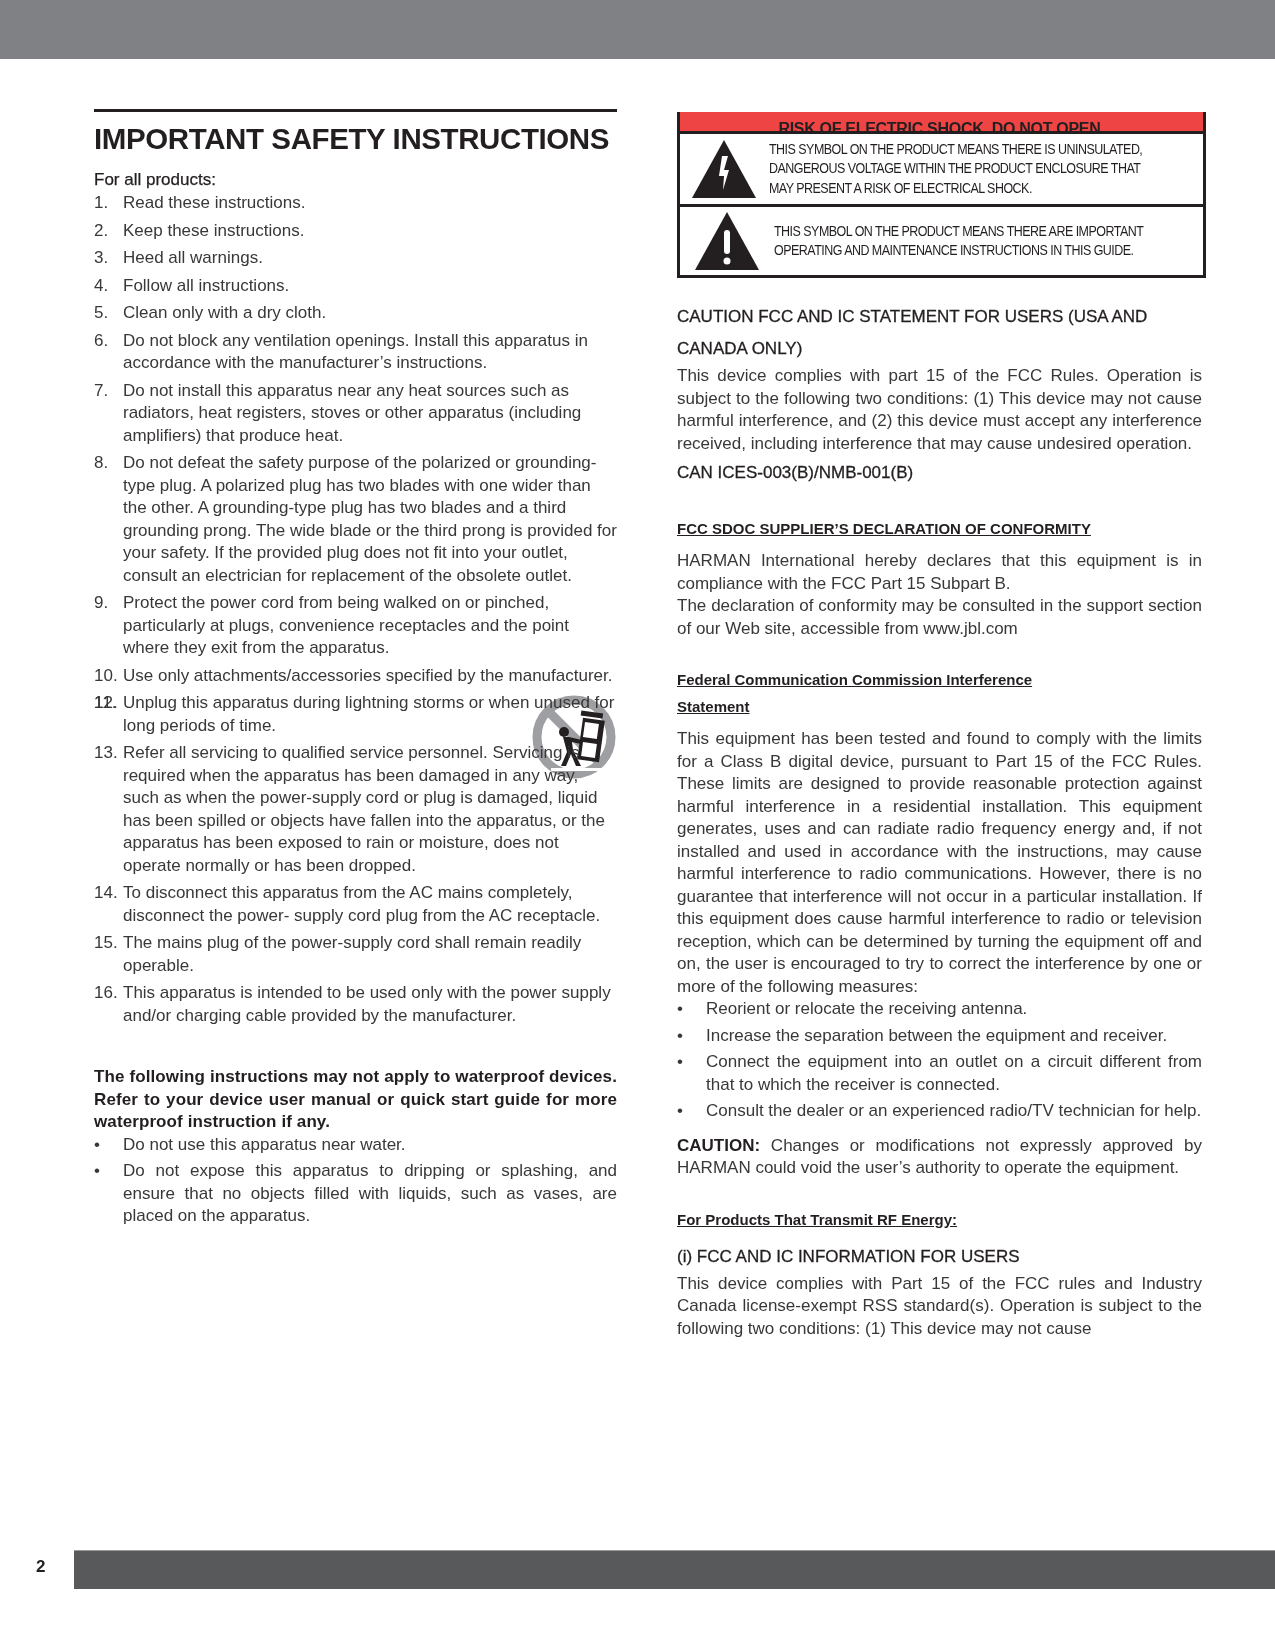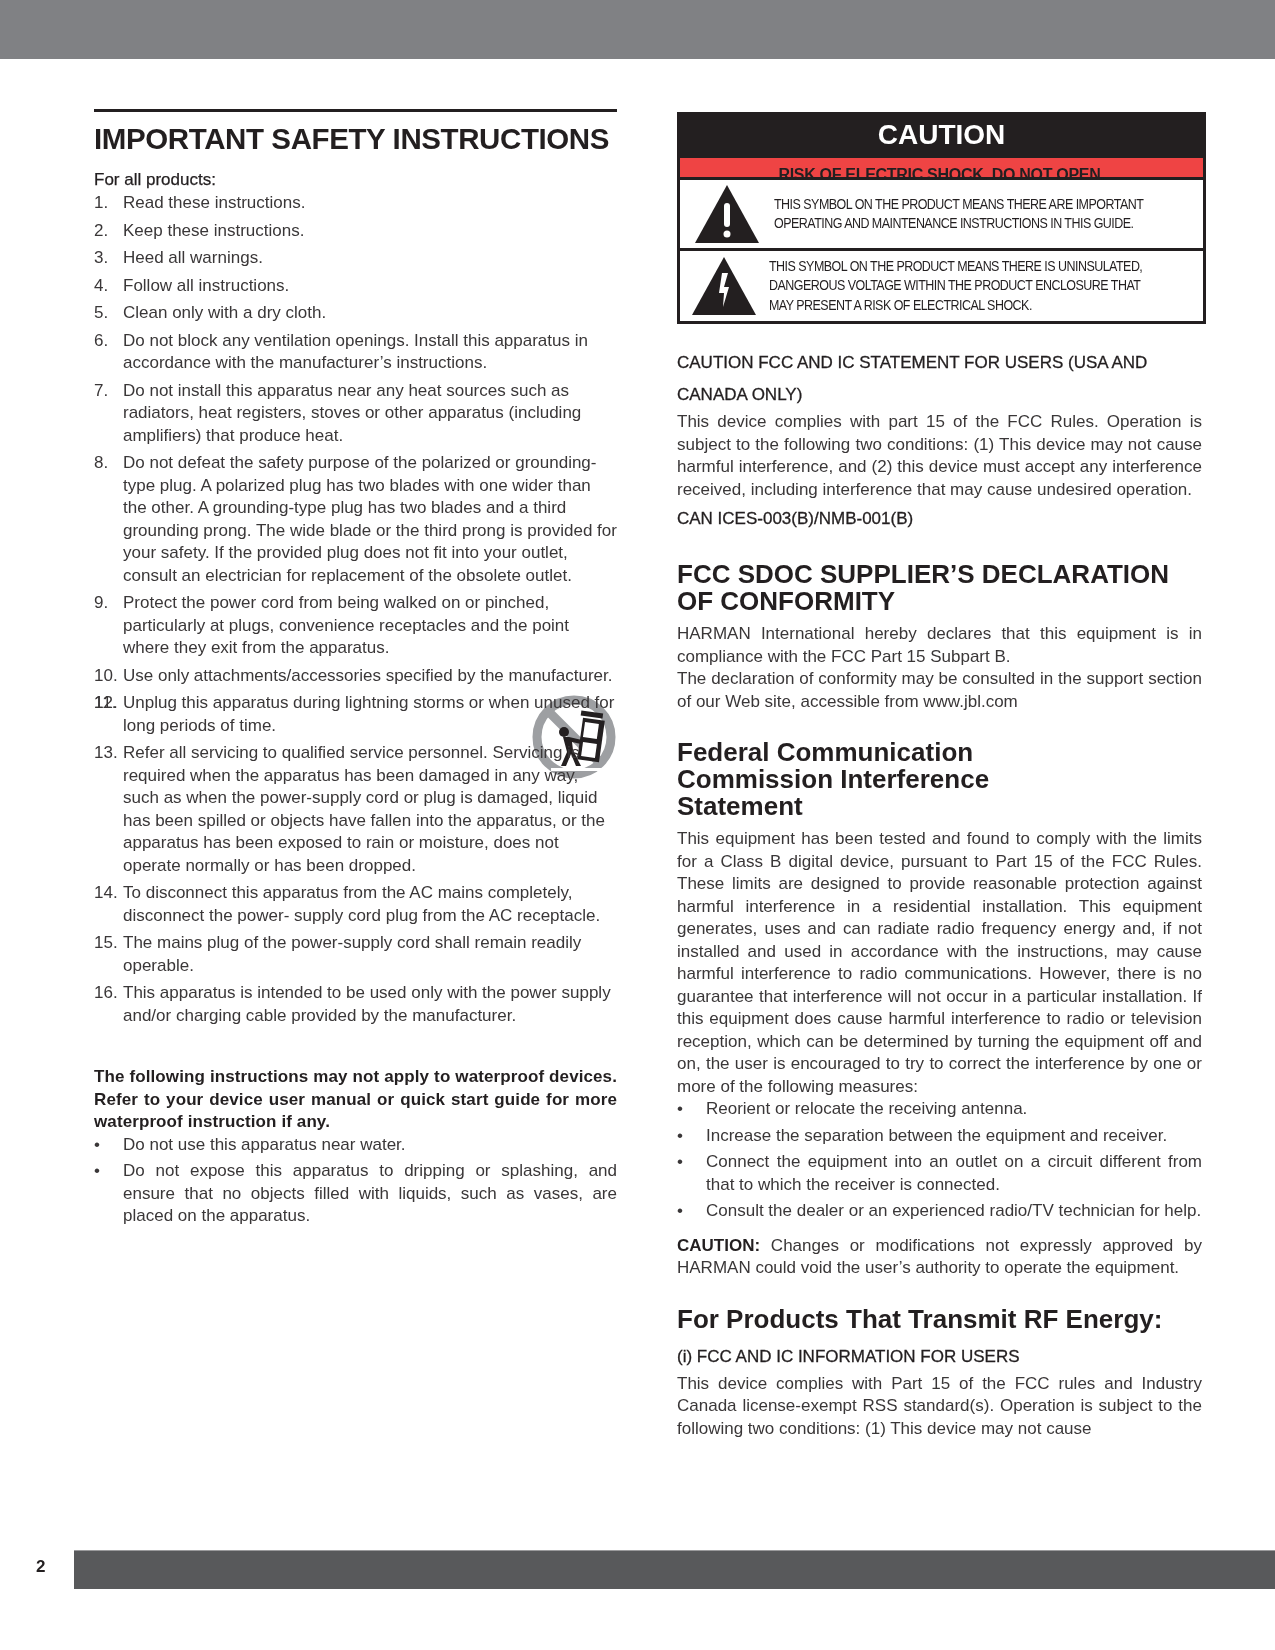--- a/index.html
+++ b/index.html
@@ -35,21 +35,21 @@
 
   
   .caution-box { width: 523px; border: 3px solid #231f20; border-top: none; background: #231f20; }
   .caution-head { height: 46px; background: #231f20; color: #fff; font-family: "Liberation Sans", sans-serif; font-weight: bold; font-size: 28px; text-align: center; line-height: 46px; }
   .caution-sub { background: #ef4444; height: 19px; line-height: 33px; text-align: center; font-size: 16px; font-weight: bold; color: #231f20; margin-bottom: 3px; letter-spacing: -0.3px; }
   .caution-row { background: #fff; display: flex; align-items: center; margin-bottom: 3px; }
   .caution-row:last-child { margin-bottom: 0; }
   .caution-icon { width: 120px; display: flex; justify-content: center; align-items: center; }
   .caution-text { flex: 1; font-size: 14.5px; line-height: 19.5px; color: #231f20; letter-spacing: -0.6px; transform: scaleX(0.86); transform-origin: left center; white-space: nowrap; padding: 6px 0; }
 
-  .sec-head { font-size: 26px; font-weight: bold; line-height: 27px; color: #231f20; margin: 0 0 8px 0; }
+  .sec-head { font-size: 15px; font-weight: bold; line-height: 27px; color: #231f20; margin: 0 0 8px 0; text-decoration: underline; }
   .sub-upper { font-size: 17px; line-height: 32px; color: #231f20; -webkit-text-stroke: 0.3px #231f20; margin: 0; }
 </style>
 </head>
 <body>
 
 <div class="top-band"></div>
 
 <div class="col-left">
   <div class="title-rule"></div>
   <h1 class="main-title">IMPORTANT SAFETY INSTRUCTIONS</h1>
@@ -90,46 +90,45 @@
   <div style="height:34px"></div>
   <p class="bold-para">The following instructions may not apply to waterproof devices. Refer to your device user manual or quick start guide for more waterproof instruction if any.</p>
   <ul class="bul">
     <li><span class="dot">•</span><span>Do not use this apparatus near water.</span></li>
     <li><span class="dot">•</span><span>Do not expose this apparatus to dripping or splashing, and ensure that no objects filled with liquids, such as vases, are placed on the apparatus.</span></li>
   </ul>
 </div>
 
 <div class="col-right">
   <div class="caution-box">
-    <div class="caution-head">CAUTION</div>
     <div class="caution-sub">RISK OF ELECTRIC SHOCK. DO NOT OPEN.</div>
+    <div class="caution-row" style="height:70px;">
+      <div class="caution-icon">
+        <svg width="68" height="62" viewBox="0 0 68 62">
+          <polygon points="34,2 66,60 2,60" fill="#231f20"></polygon>
+          <polygon points="32,18 38,18 34,32 39,32 33,52 34,38 29,38" fill="#fff"></polygon>
+        </svg>
+      </div>
+      <div class="caution-text">
+        <div>THIS SYMBOL ON THE PRODUCT MEANS THERE IS UNINSULATED,</div>
+        <div>DANGEROUS VOLTAGE WITHIN THE PRODUCT ENCLOSURE THAT</div>
+        <div>MAY PRESENT A RISK OF ELECTRICAL SHOCK.</div>
+      </div>
+    </div>
     <div class="caution-row" style="height:68px;">
       <div class="caution-icon">
         <svg width="68" height="62" viewBox="0 0 68 62">
           <polygon points="34,2 66,60 2,60" fill="#231f20"></polygon>
           <rect x="31" y="20" width="6" height="24" rx="3" fill="#fff"></rect>
           <circle cx="34" cy="51" r="3.5" fill="#fff"></circle>
         </svg>
       </div>
       <div class="caution-text">
         <div>THIS SYMBOL ON THE PRODUCT MEANS THERE ARE IMPORTANT</div>
         <div>OPERATING AND MAINTENANCE INSTRUCTIONS IN THIS GUIDE.</div>
-      </div>
-    </div>
-    <div class="caution-row" style="height:70px;">
-      <div class="caution-icon">
-        <svg width="68" height="62" viewBox="0 0 68 62">
-          <polygon points="34,2 66,60 2,60" fill="#231f20"></polygon>
-          <polygon points="32,18 38,18 34,32 39,32 33,52 34,38 29,38" fill="#fff"></polygon>
-        </svg>
-      </div>
-      <div class="caution-text">
-        <div>THIS SYMBOL ON THE PRODUCT MEANS THERE IS UNINSULATED,</div>
-        <div>DANGEROUS VOLTAGE WITHIN THE PRODUCT ENCLOSURE THAT</div>
-        <div>MAY PRESENT A RISK OF ELECTRICAL SHOCK.</div>
       </div>
     </div>
   </div>
 
   <div style="height:23px"></div>
   <p class="sub-upper">CAUTION FCC AND IC STATEMENT FOR USERS (USA AND CANADA ONLY)</p>
   <p class="body-text just" style="margin:0;">This device complies with part 15 of the FCC Rules. Operation is subject to the following two conditions: (1) This device may not cause harmful interference, and (2) this device must accept any interference received, including interference that may cause undesired operation.</p>
   <p class="sub-upper" style="margin-top:2px;">CAN ICES-003(B)/NMB-001(B)</p>
 
   <div style="height:26px"></div>

